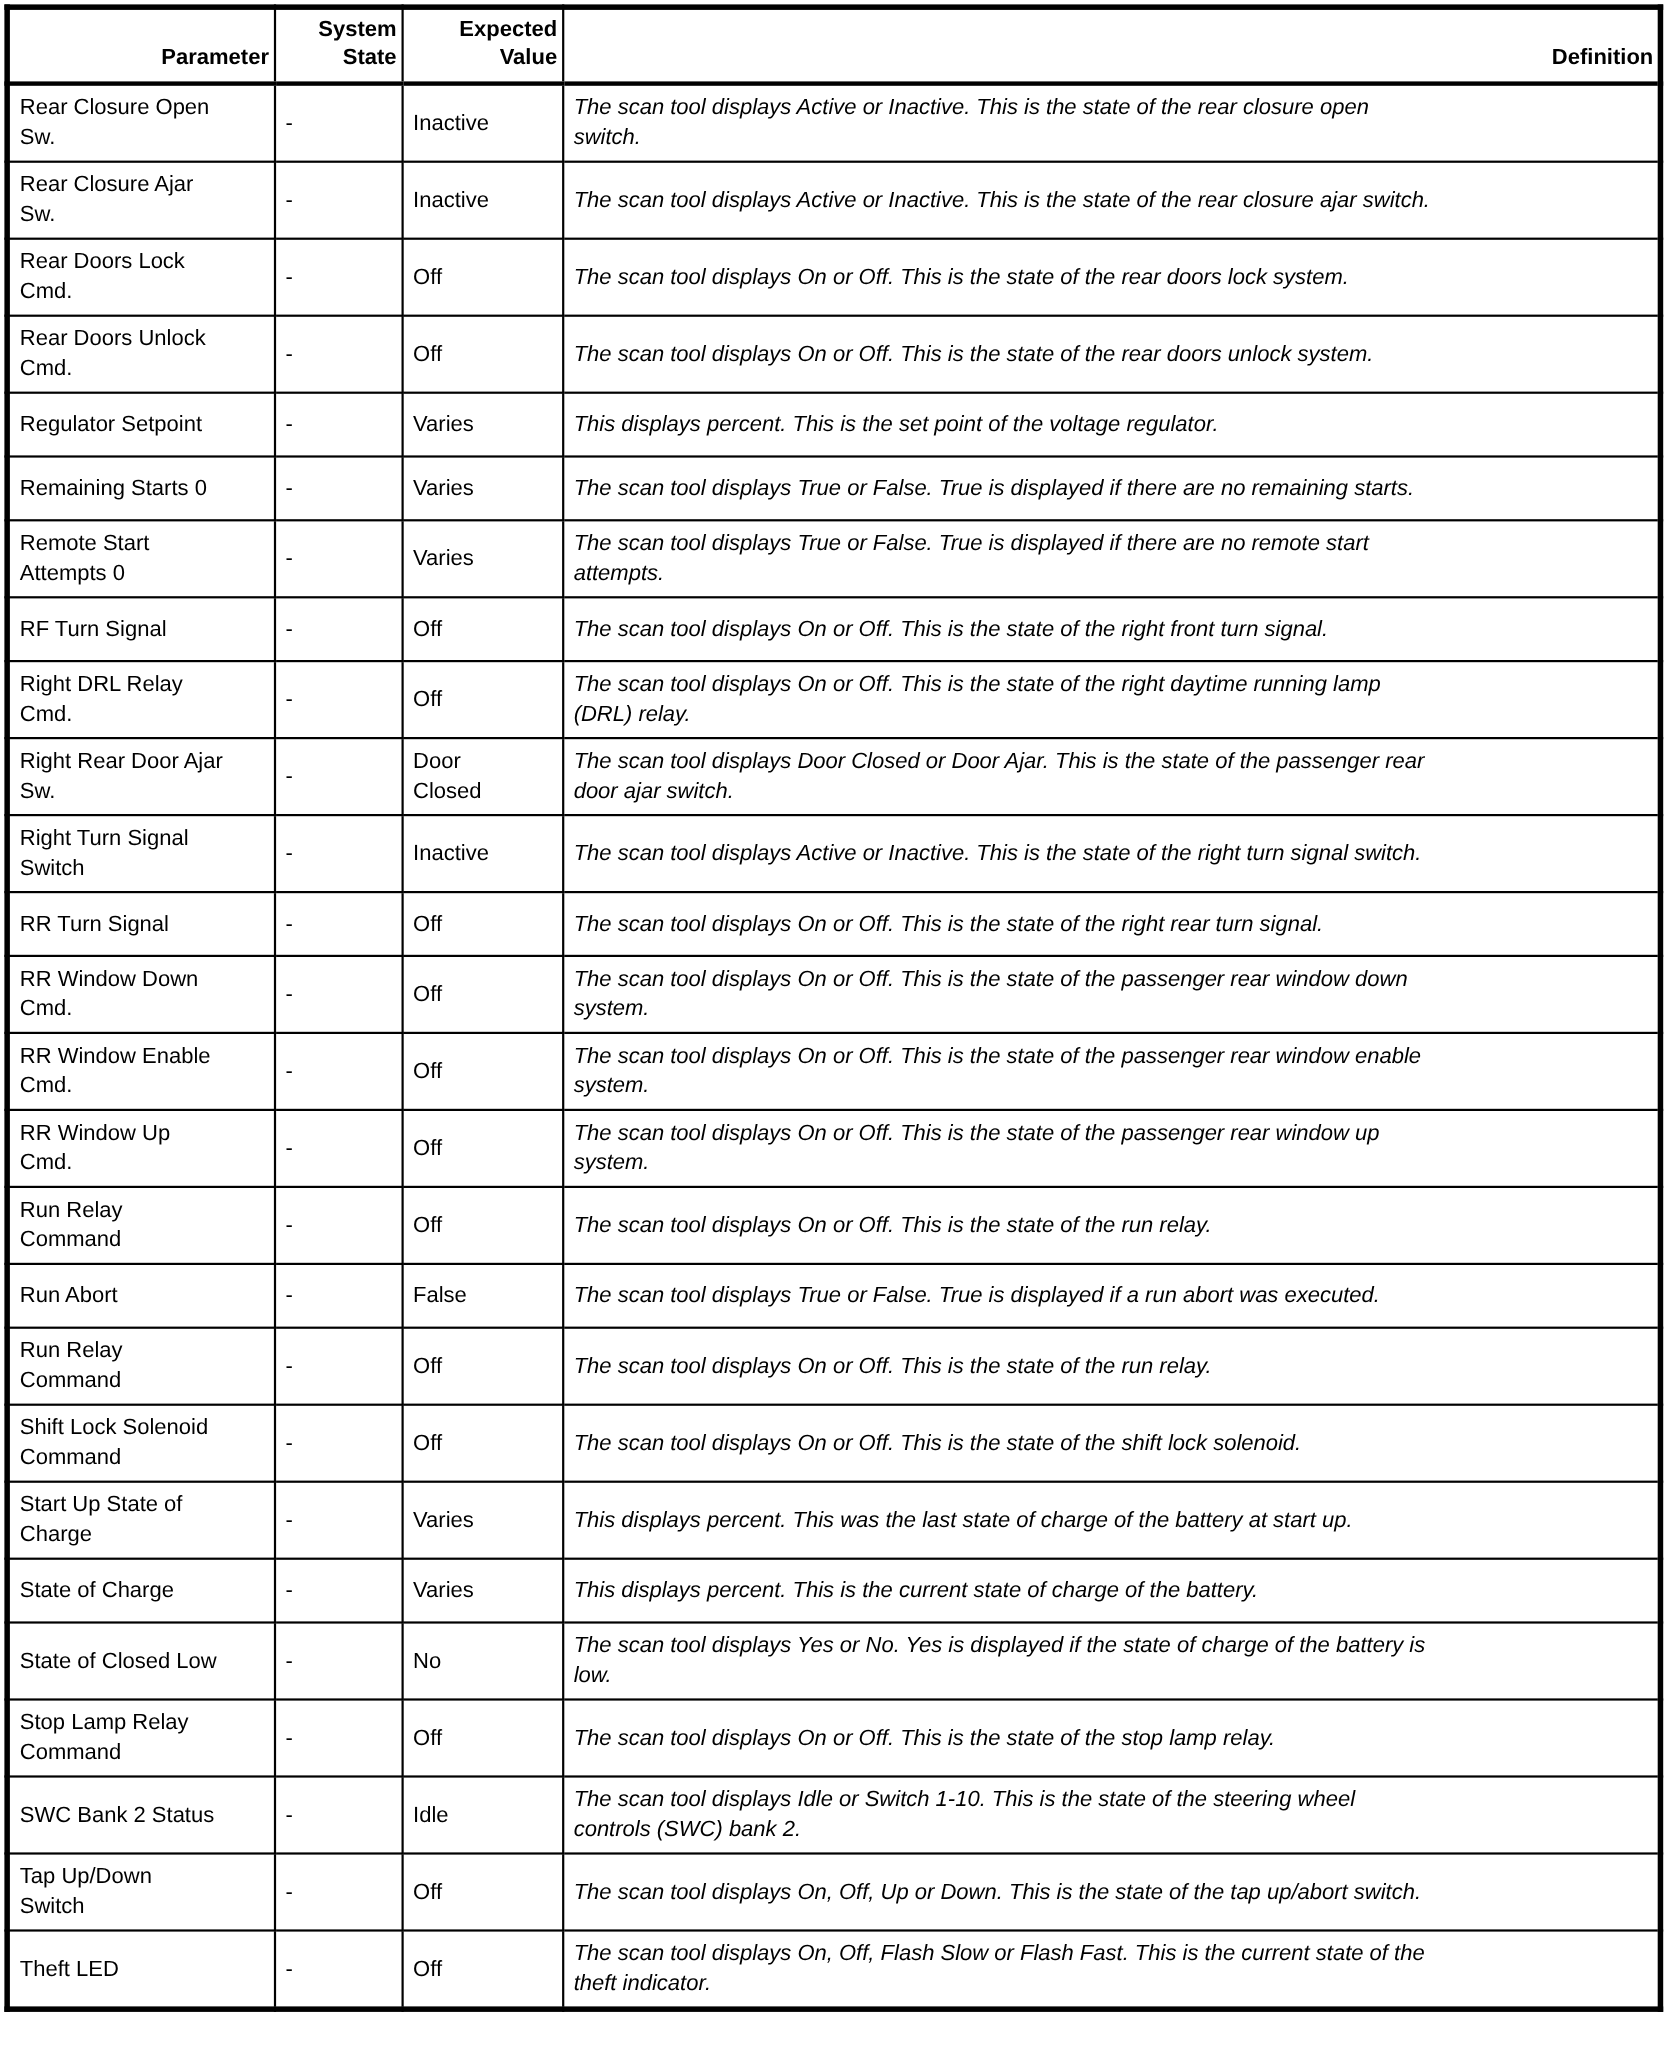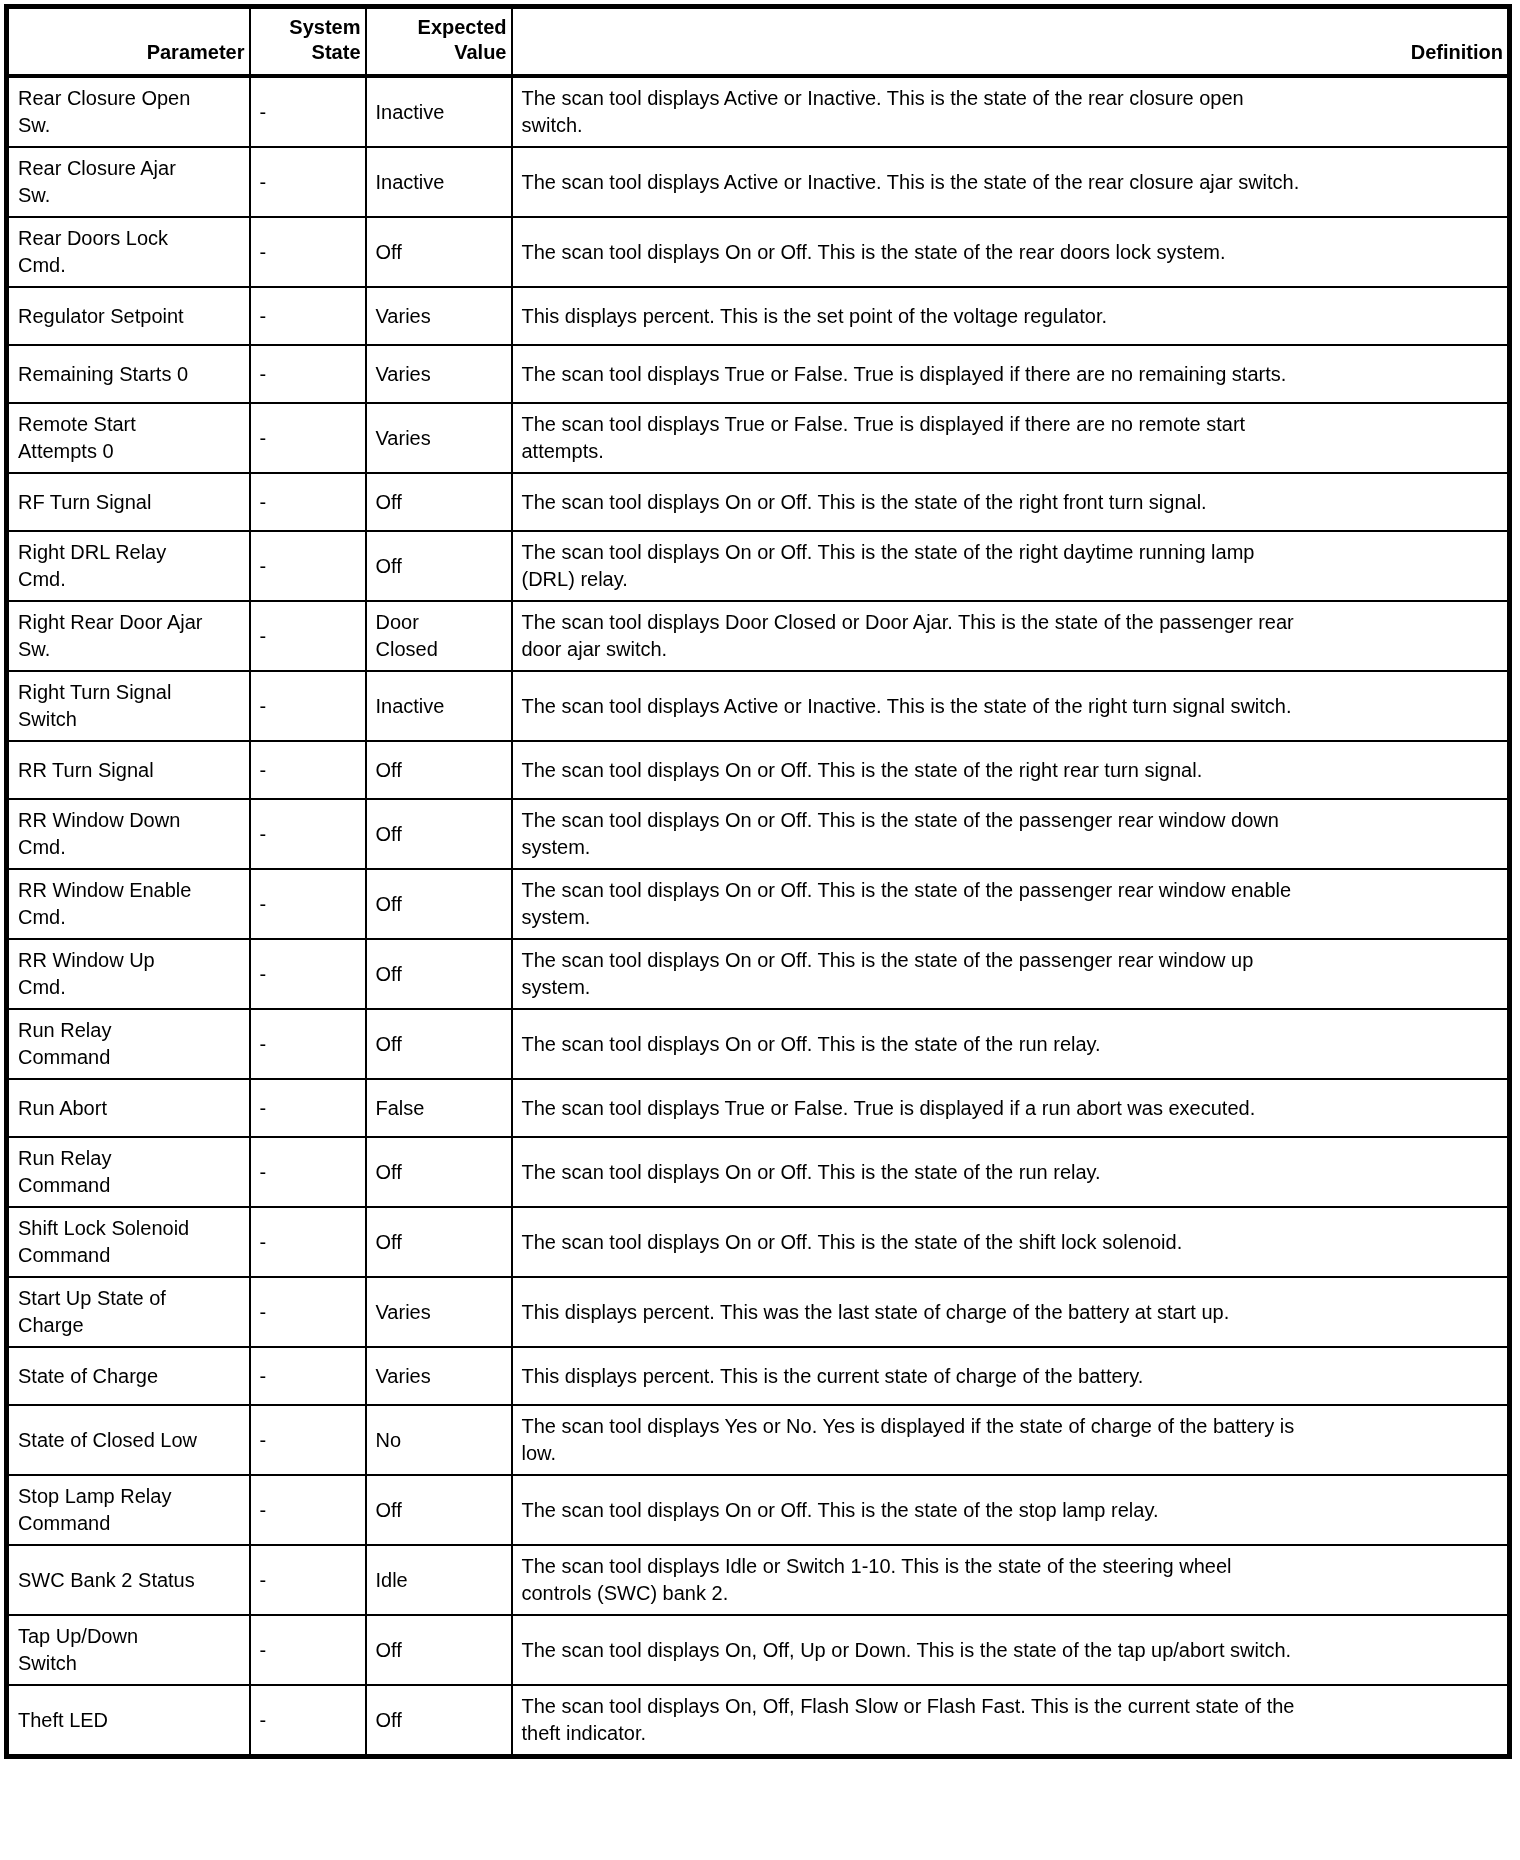--- a/index.html
+++ b/index.html
@@ -42,21 +42,21 @@
   td {
     border: 2px solid #000000;
     font-size: 20px;
     line-height: 27px;
     vertical-align: middle;
     padding: 7px 8px 7px 9px;
     white-space: pre-line;
     overflow-wrap: break-word;
   }
   tbody tr { height: 58px; }
-  td.def { padding-right: 6px; }
+  td.def { padding-right: 6px; font-style: italic; }
 </style>
 </head>
 <body>
 
 <div class="page">
   <table class="param-table">
     <colgroup>
       <col class="c-param">
       <col class="c-state">
       <col class="c-expected">
@@ -89,20 +89,27 @@
           <td class="def">The scan tool displays Active or Inactive. This is the state of the rear closure ajar switch.</td>
         </tr>
         <tr>
           <td>Rear Doors Lock
 Cmd.</td>
           <td>-</td>
           <td>Off</td>
           <td class="def">The scan tool displays On or Off. This is the state of the rear doors lock system.</td>
         </tr>
         <tr>
+          <td>Rear Doors Unlock
+Cmd.</td>
+          <td>-</td>
+          <td>Off</td>
+          <td class="def">The scan tool displays On or Off. This is the state of the rear doors unlock system.</td>
+        </tr>
+        <tr>
           <td>Regulator Setpoint</td>
           <td>-</td>
           <td>Varies</td>
           <td class="def">This displays percent. This is the set point of the voltage regulator.</td>
         </tr>
         <tr>
           <td>Remaining Starts 0</td>
           <td>-</td>
           <td>Varies</td>
           <td class="def">The scan tool displays True or False. True is displayed if there are no remaining starts.</td>

